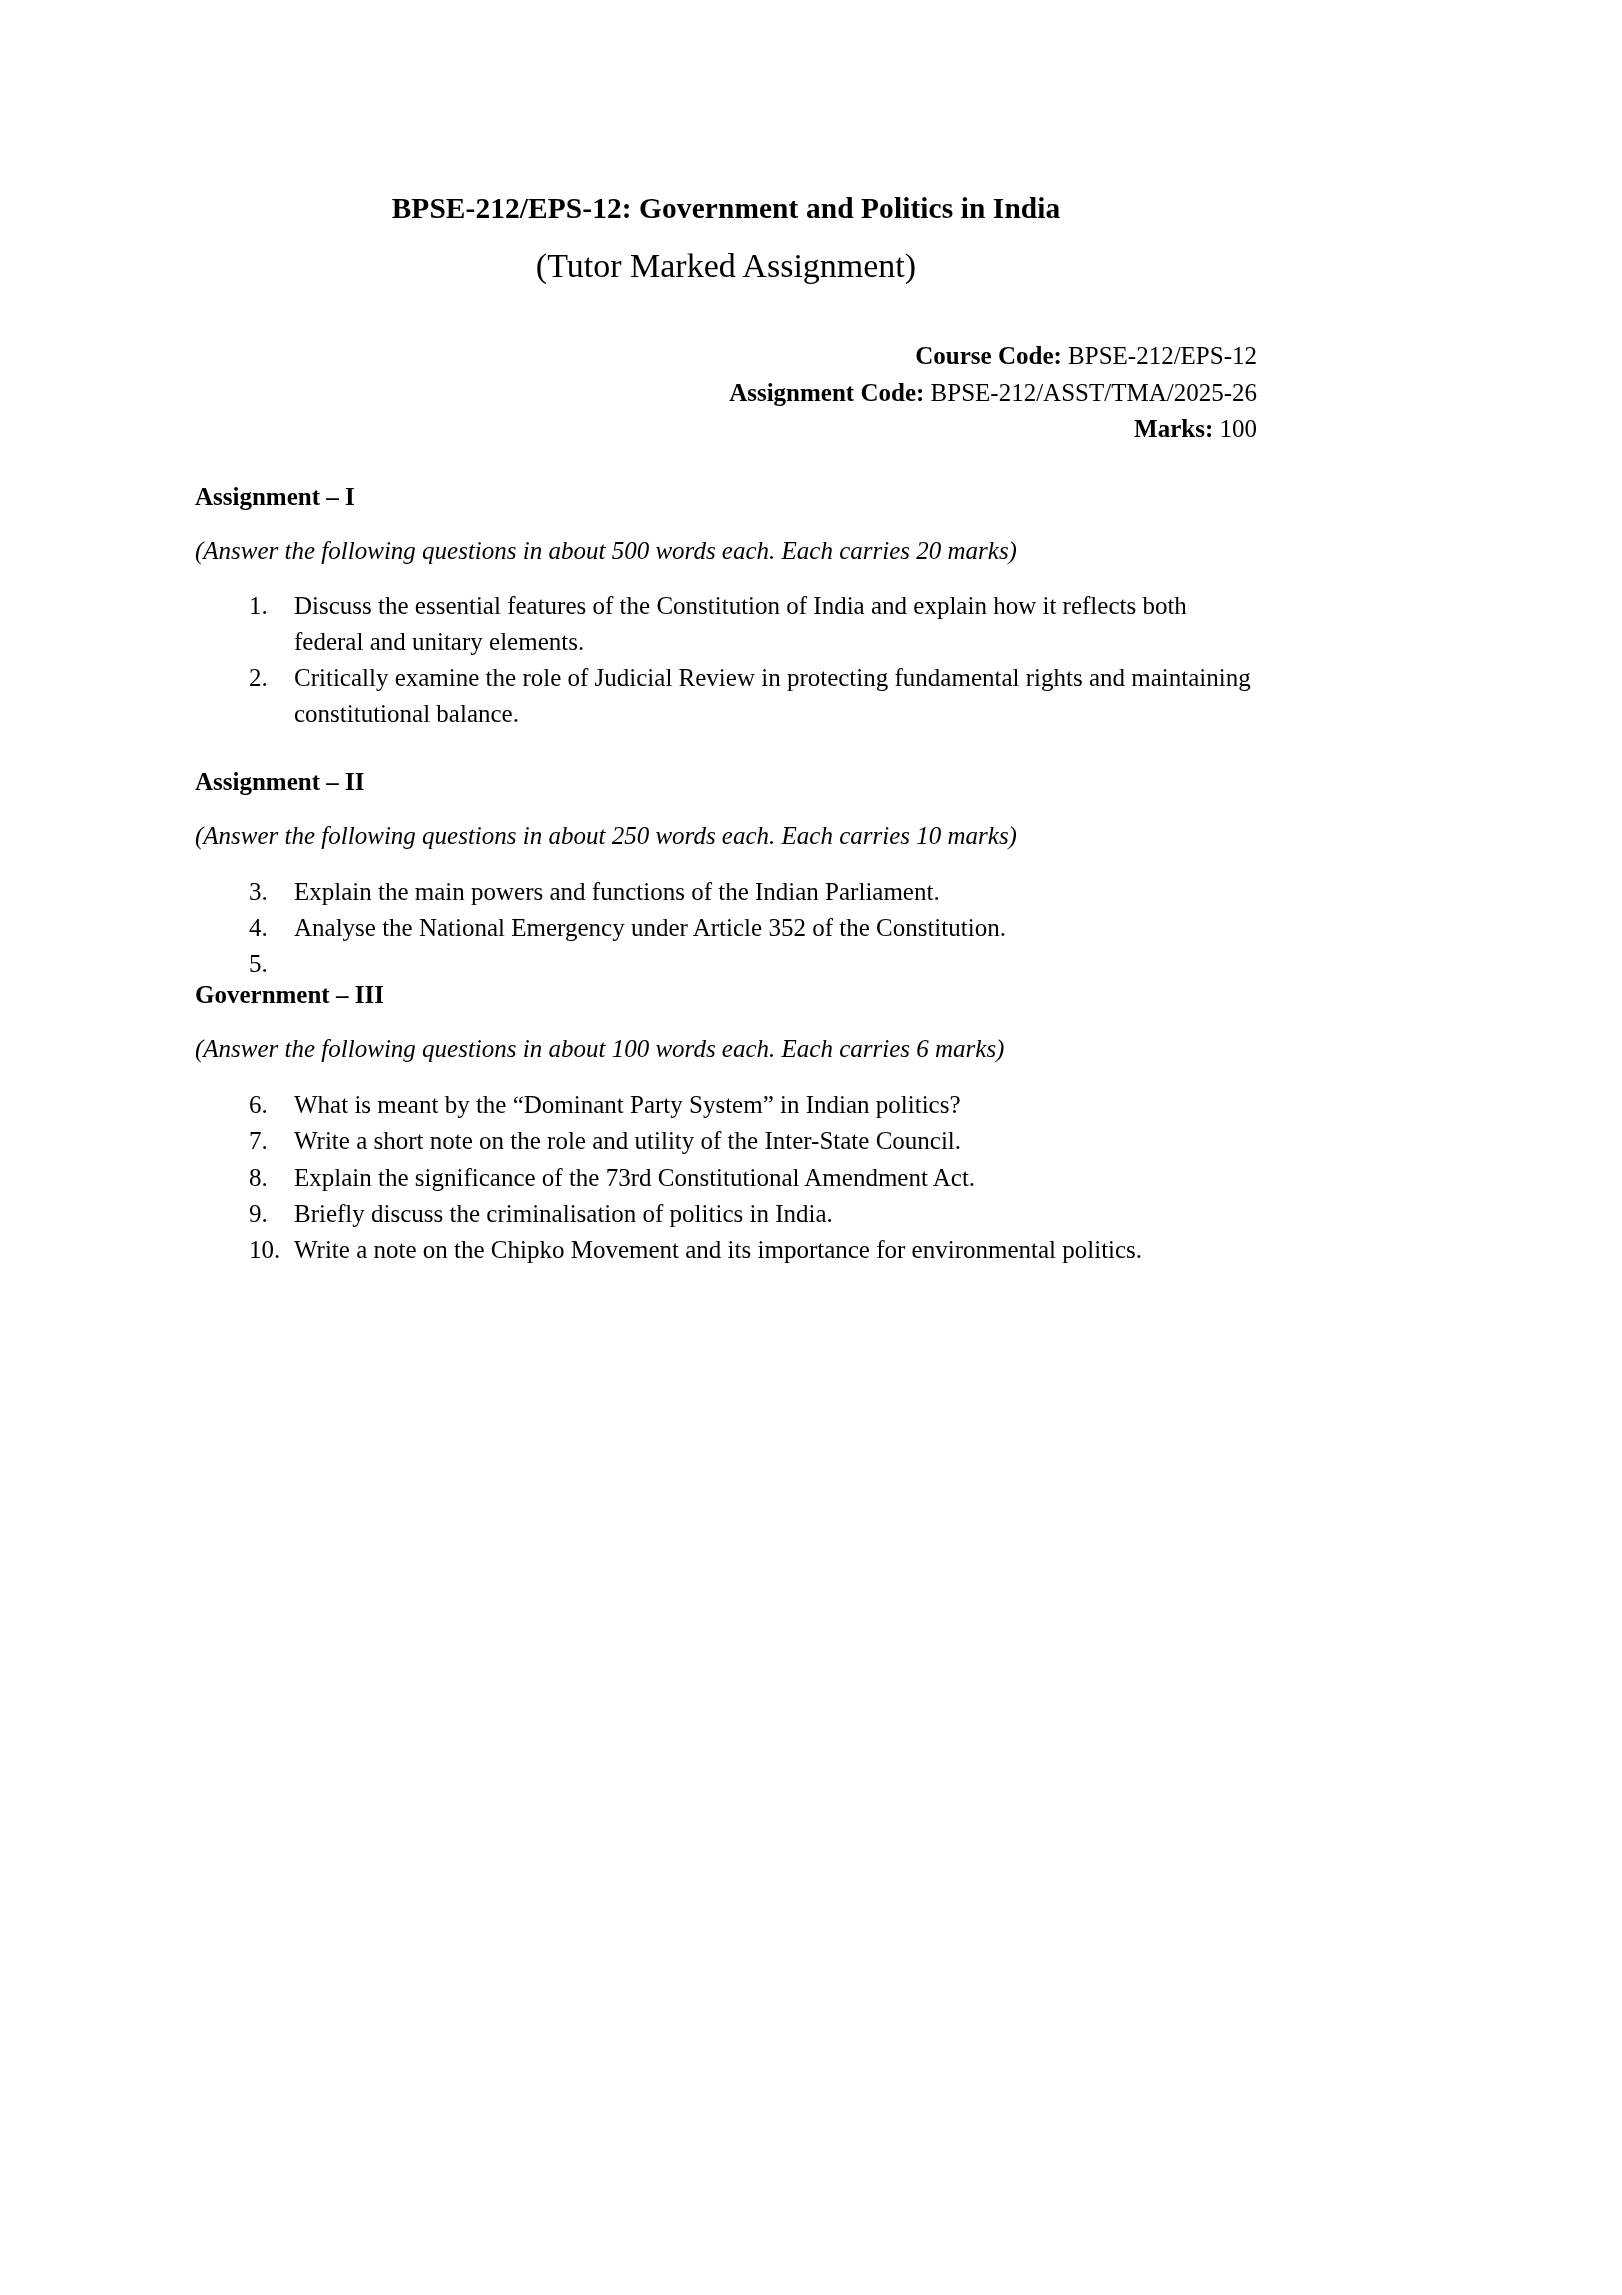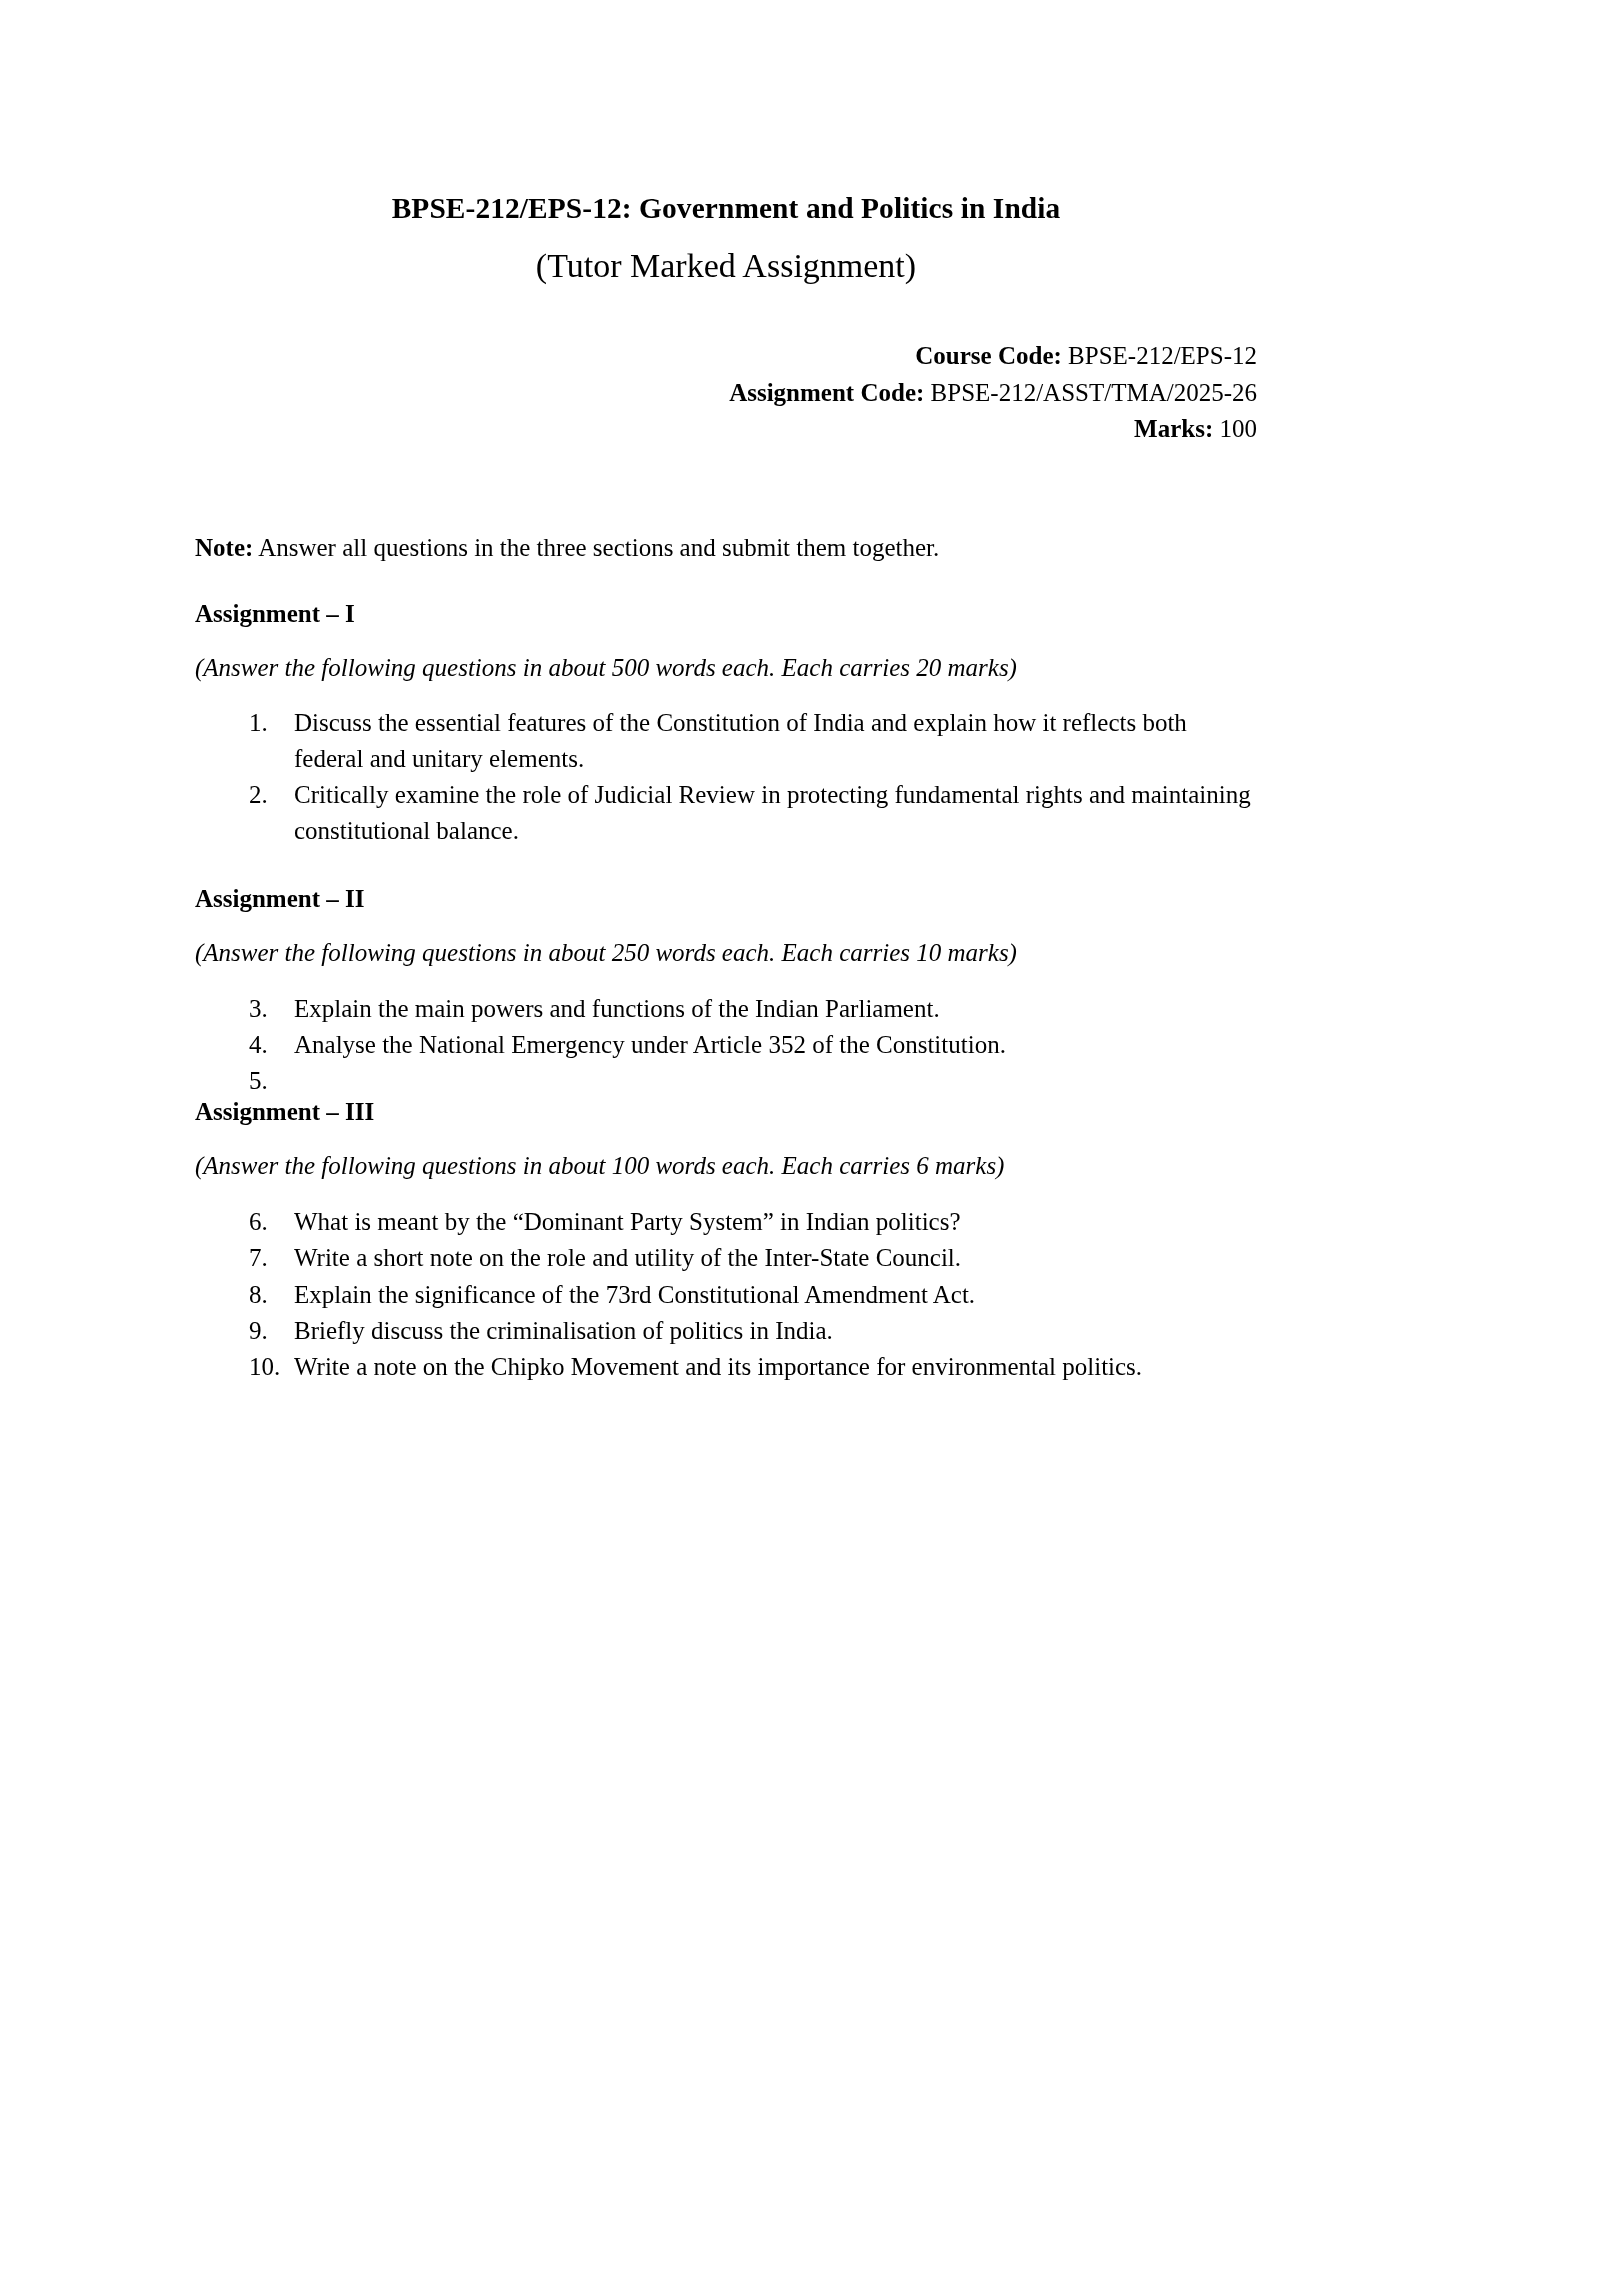--- a/index.html
+++ b/index.html
@@ -117,24 +117,20 @@
     <div class="meta-line">
       <span class="lbl">Assignment Code:</span>
       <span class="val">BPSE-212/ASST/TMA/2025-26</span>
     </div>
     <div class="meta-line">
       <span class="lbl">Marks:</span>
       <span class="val">100</span>
     </div>
   </div>
 
-  <div class="note-line">
-    <span class="lbl">Note:</span>
-    <span>Answer all questions in the three sections and submit them together.</span>
-  </div>
 
   <div class="section-heading">Assignment – I</div>
   <div class="section-instruction">(Answer the following questions in about 500 words each. Each carries 20 marks)</div>
   <ol class="qlist sec1">
     <li>
       <span class="qnum">1.</span>
       <span>Discuss the essential features of the Constitution of India and explain how it reflects both federal and unitary elements.</span>
     </li>
     <li>
       <span class="qnum">2.</span>
@@ -151,21 +147,21 @@
     </li>
     <li>
       <span class="qnum">4.</span>
       <span>Analyse the National Emergency under Article 352 of the Constitution.</span>
     </li>
     <li>
       <span class="qnum">5.</span>
     </li>
   </ol>
 
-  <div class="section-heading">Assignment – III</div>
+  <div class="section-heading">Government – III</div>
   <div class="section-instruction">(Answer the following questions in about 100 words each. Each carries 6 marks)</div>
   <ol class="qlist sec3">
     <li>
       <span class="qnum">6.</span>
       <span>What is meant by the “Dominant Party System” in Indian politics?</span>
     </li>
     <li>
       <span class="qnum">7.</span>
       <span>Write a short note on the role and utility of the Inter-State Council.</span>
     </li>

